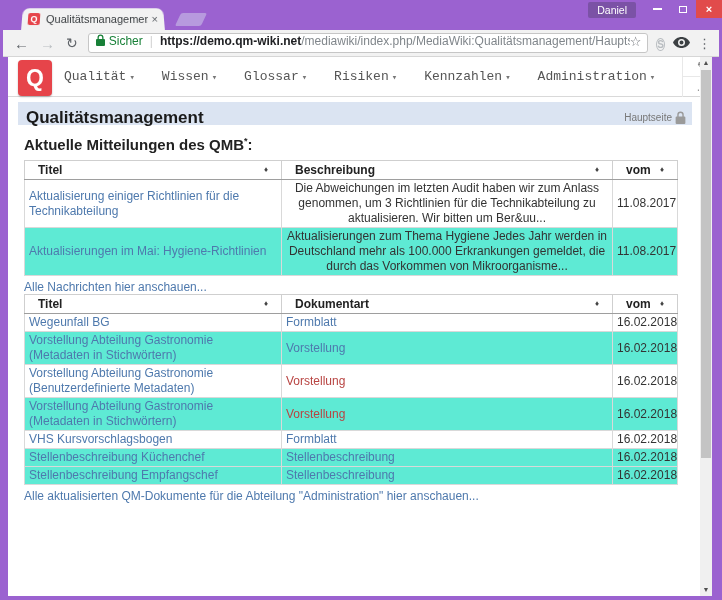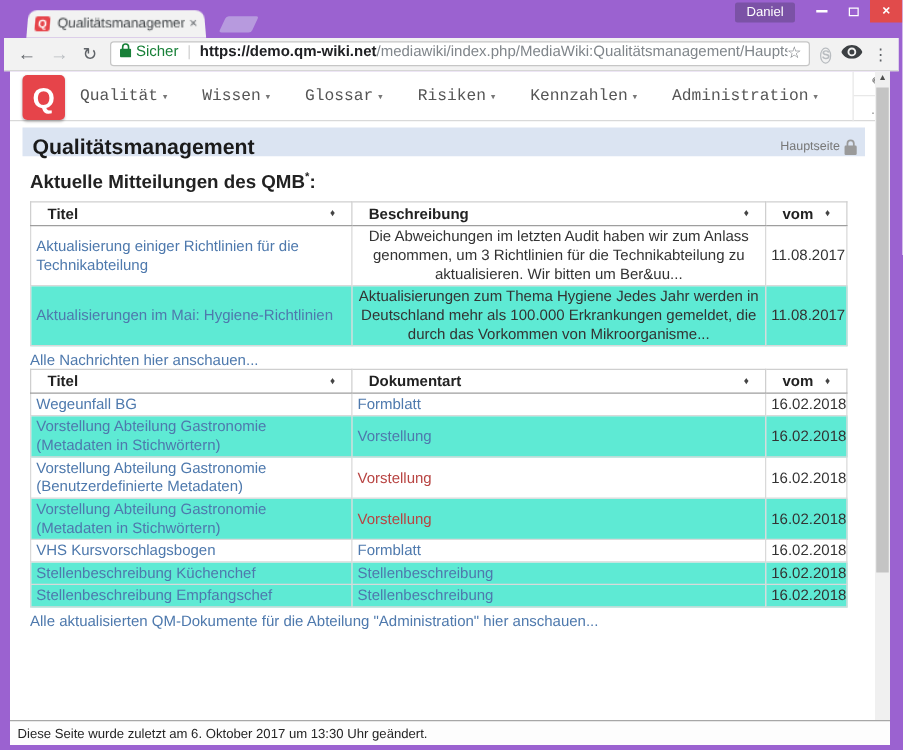--- a/index.html
+++ b/index.html
@@ -283,17 +283,14 @@
 
       </div>
     </div>
 
     <div class="scrollbar">
       <div class="scroll-arrow up">▲</div>
       <div class="scroll-thumb"></div>
       <div class="scroll-arrow down">▼</div>
     </div>
 
-    <div class="wiki-footer">
-      <span>Diese Seite wurde zuletzt am 6. Oktober 2017 um 13:30 Uhr geändert.</span>
-    </div>
   </div>
 </div>
 
 </body></html>

